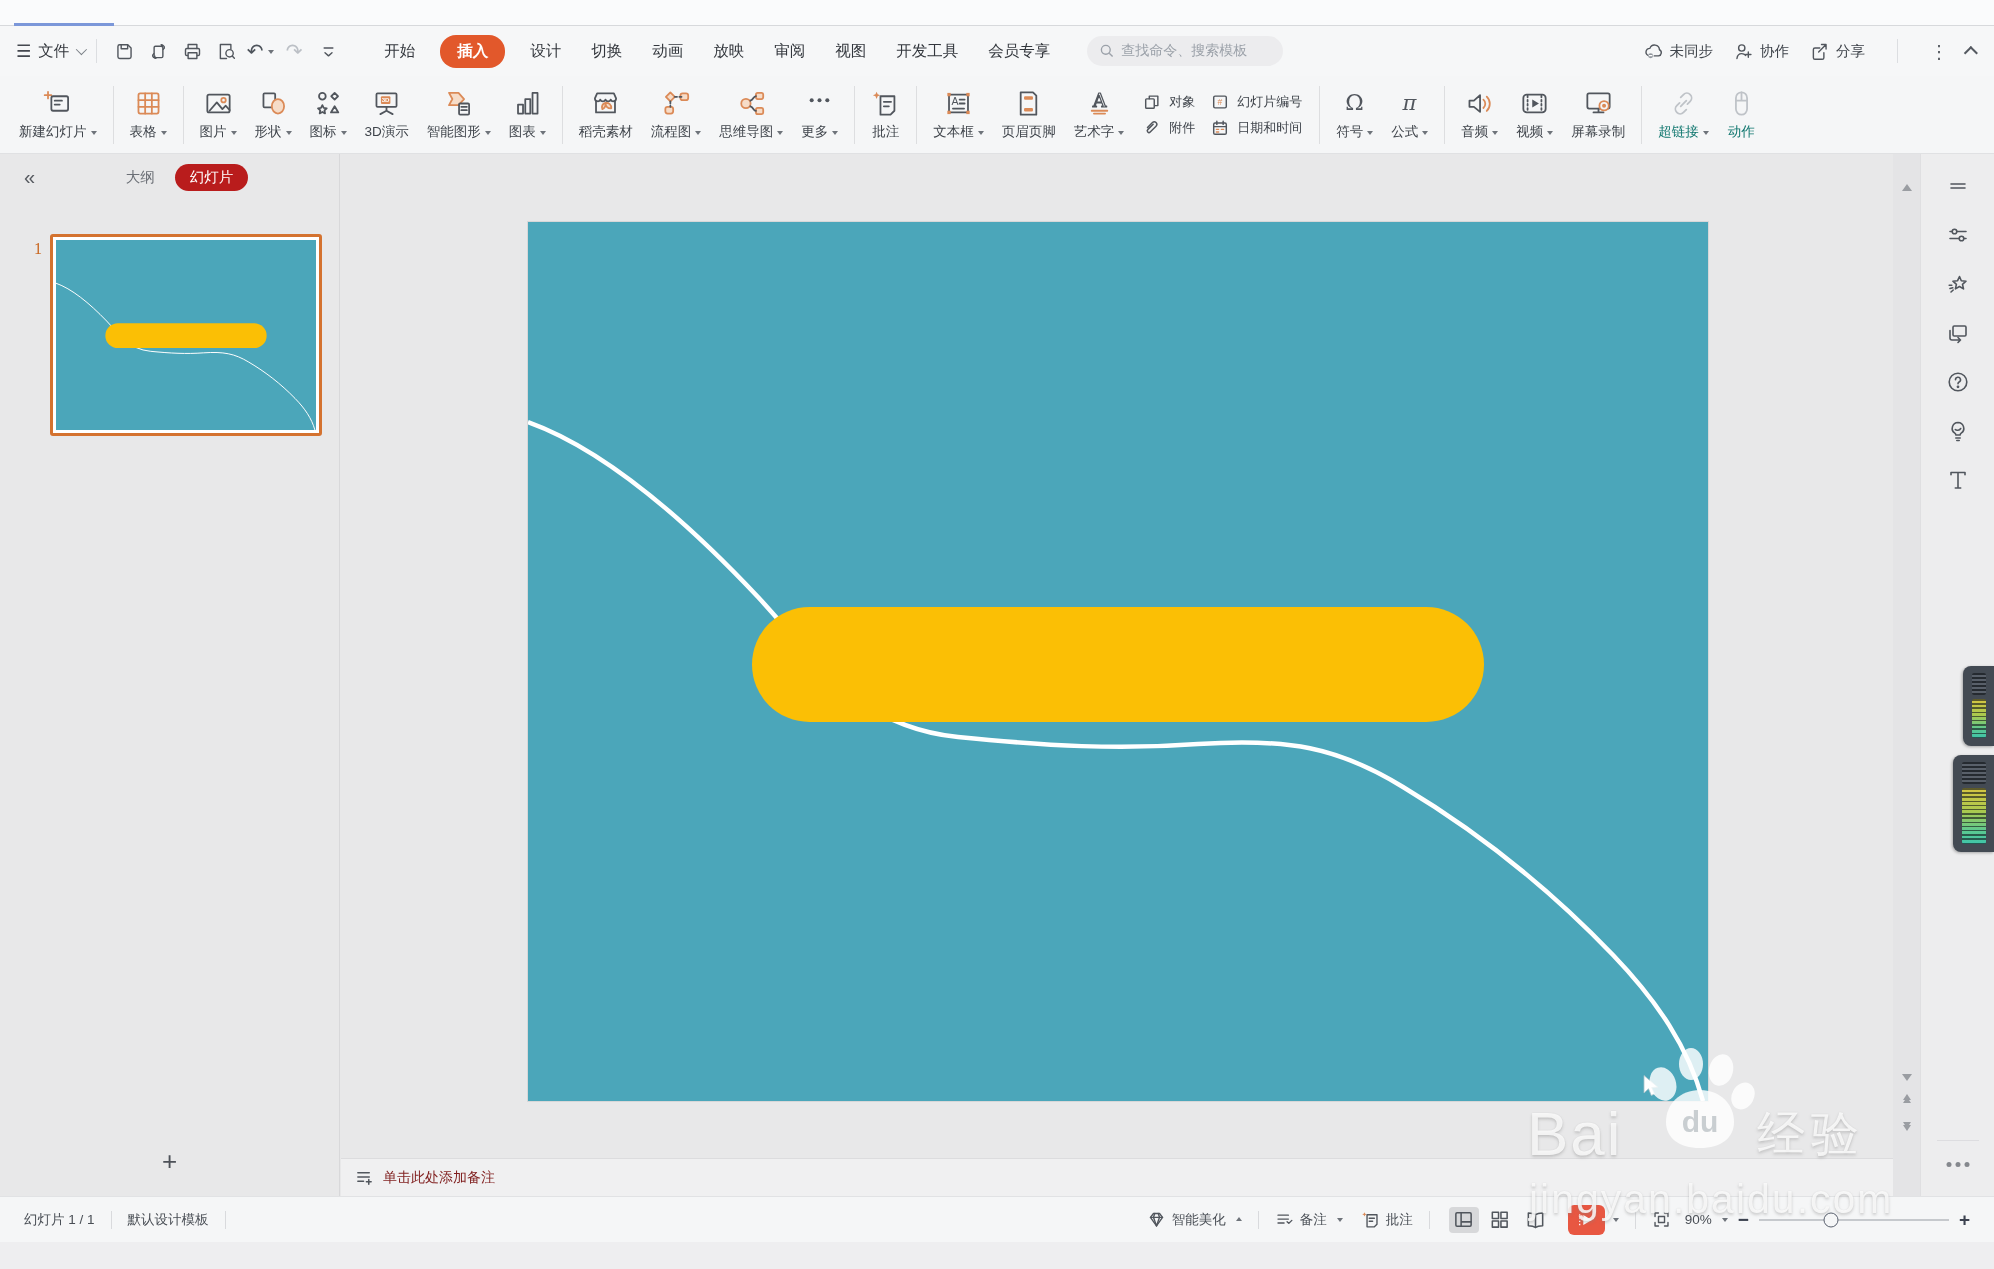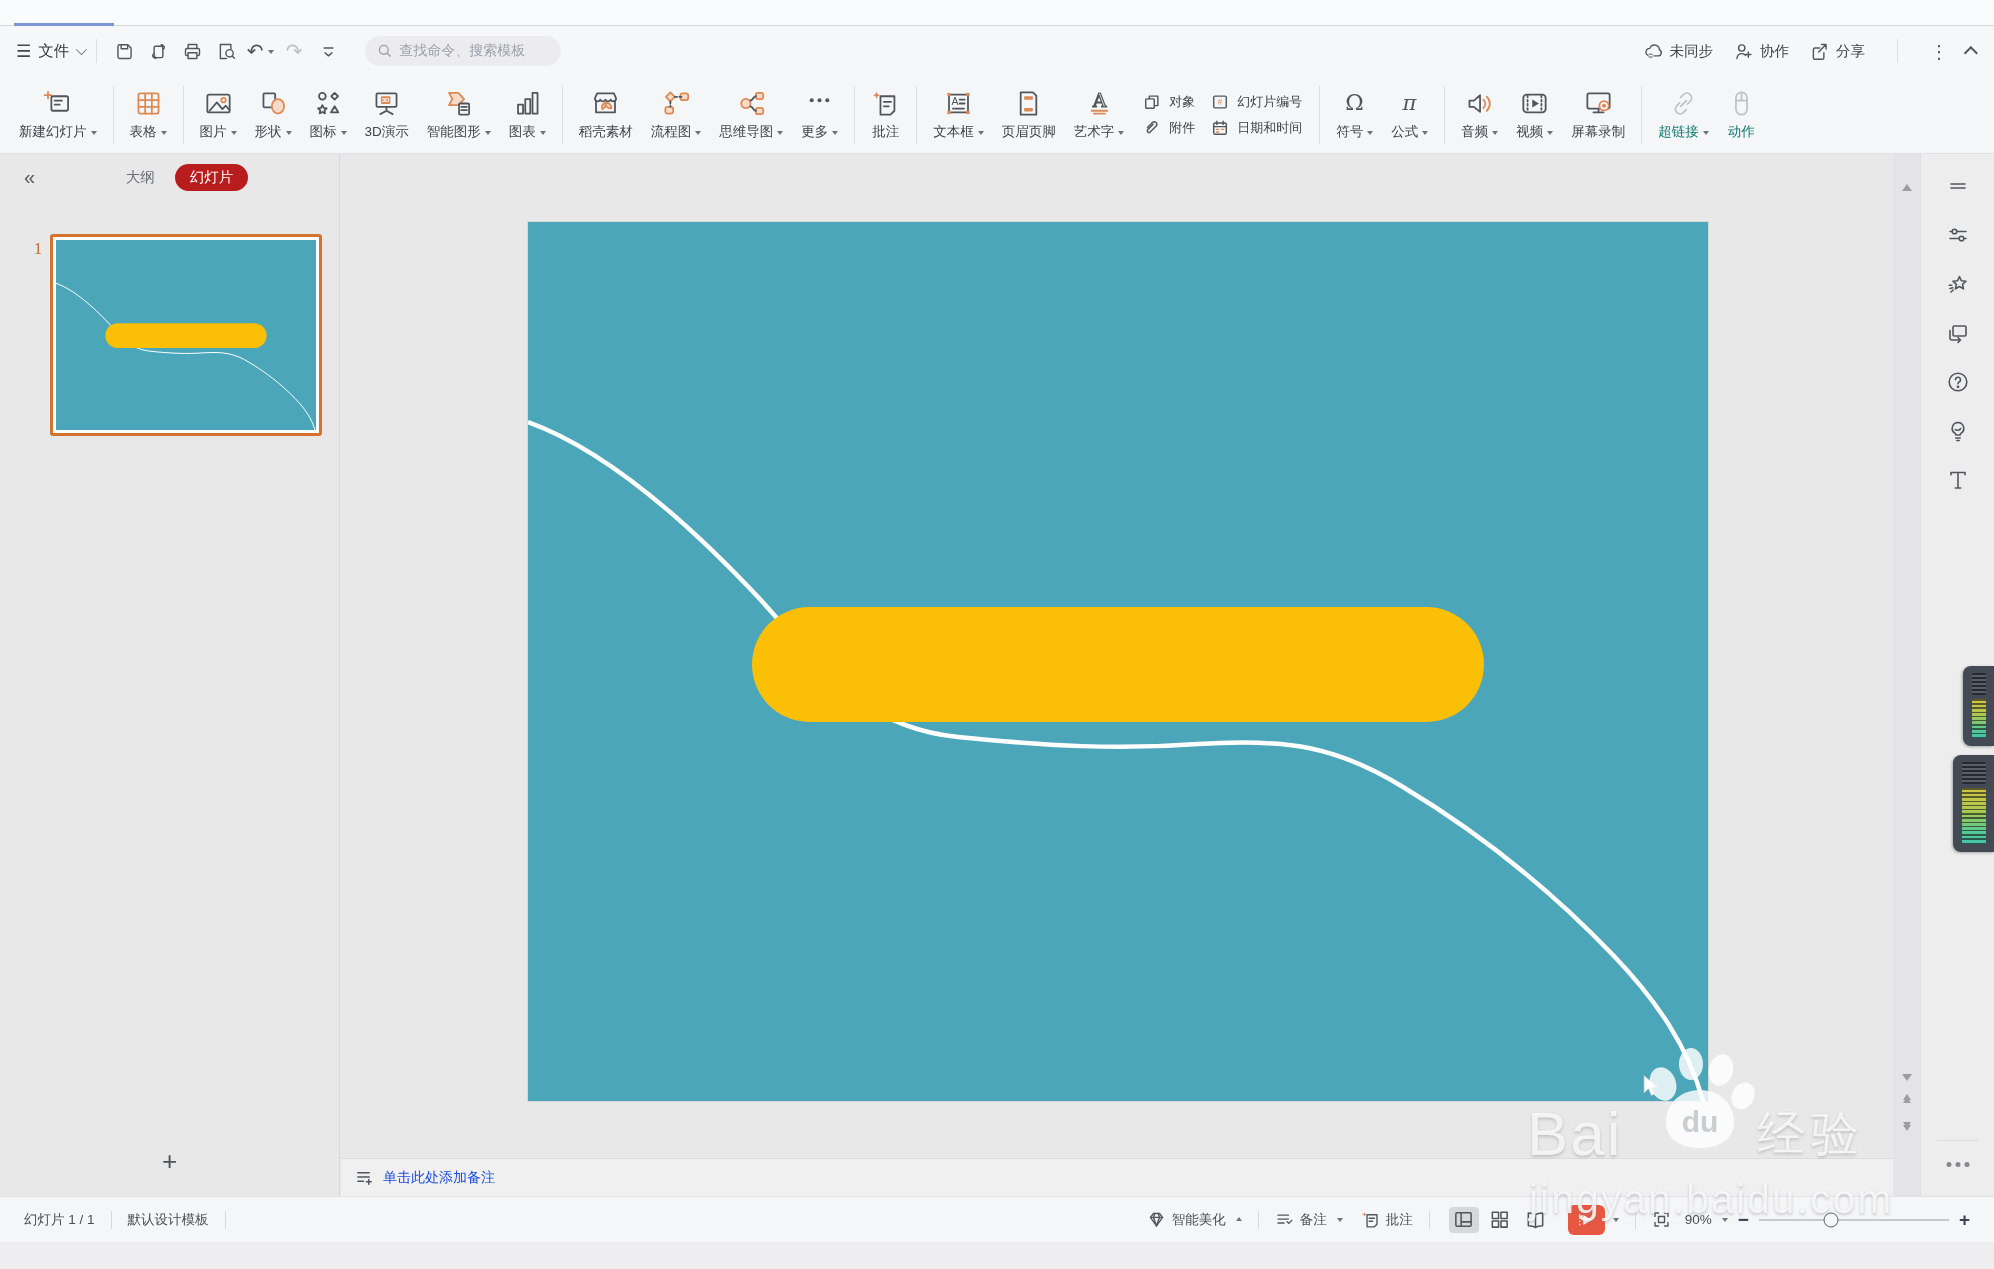--- a/index.html
+++ b/index.html
@@ -72,21 +72,21 @@
   #add-slide { position:absolute; left:50%; bottom:22px; transform:translateX(-50%);
     font-size:26px; color:#4d5158; line-height:1; }
 
   
   #canvas { position:absolute; left:341px; top:0; width:1552px; height:100%; }
   #slide { position:absolute; left:187px; top:68px; width:1180px; height:879px; box-shadow:0 0 0 1px rgba(0,0,0,.07); }
   #slide svg { display:block; width:100%; height:100%; }
   #cursor { position:absolute; left:1300px; top:920px; width:22px; height:26px; }
   #notesbar { position:absolute; left:0; right:0; bottom:0; height:38px; background:#f0f0f1;
     border-top:1px solid #dcdcde; display:flex; align-items:center; gap:9px; padding:0 14px;
-    color:#1d4ed8; font-size:14px; }
+    color:#7f1d1d; font-size:14px; }
   #notesbar svg { width:19px; height:19px; }
 
   
   #vscroll { position:absolute; left:1893px; top:0; width:27px; height:100%; background:#e4e4e6; }
   .tri { width:0; height:0; border:5px solid transparent; margin:0 auto; }
   .tri.up { border-bottom:7px solid #9a9da2; border-top:none; }
   .tri.down { border-top:7px solid #9a9da2; border-bottom:none; }
   .tri.sm { border-width:4px; }
   .tri.sm.up { border-bottom-width:6px; }
   .tri.sm.down { border-top-width:6px; }
@@ -199,20 +199,32 @@
     <div class="qat-btn">
       <svg viewBox="0 0 24 24">
           <g class="ic">
             <path d="M7 8h10"></path>
             <path d="M8 13.5l4 3.5 4-3.5"></path>
           </g>
         </svg>
     </div>
   </div>
 
+  <div id="tabs">
+    <span class="mtab">开始</span>
+    <span class="mtab active">插入</span>
+    <span class="mtab">设计</span>
+    <span class="mtab">切换</span>
+    <span class="mtab">动画</span>
+    <span class="mtab">放映</span>
+    <span class="mtab">审阅</span>
+    <span class="mtab">视图</span>
+    <span class="mtab">开发工具</span>
+    <span class="mtab">会员专享</span>
+  </div>
 
   <div id="searchbox">
     <svg viewBox="0 0 20 20" width="16" height="16">
       <g fill="none" stroke="#9ba1a9" stroke-width="1.7">
           <circle cx="8.5" cy="8.5" r="5.5"></circle>
           <path d="M12.8 12.8L17 17"></path>
         </g>
     </svg>
     <span>查找命令、搜索模板</span>
   </div>

